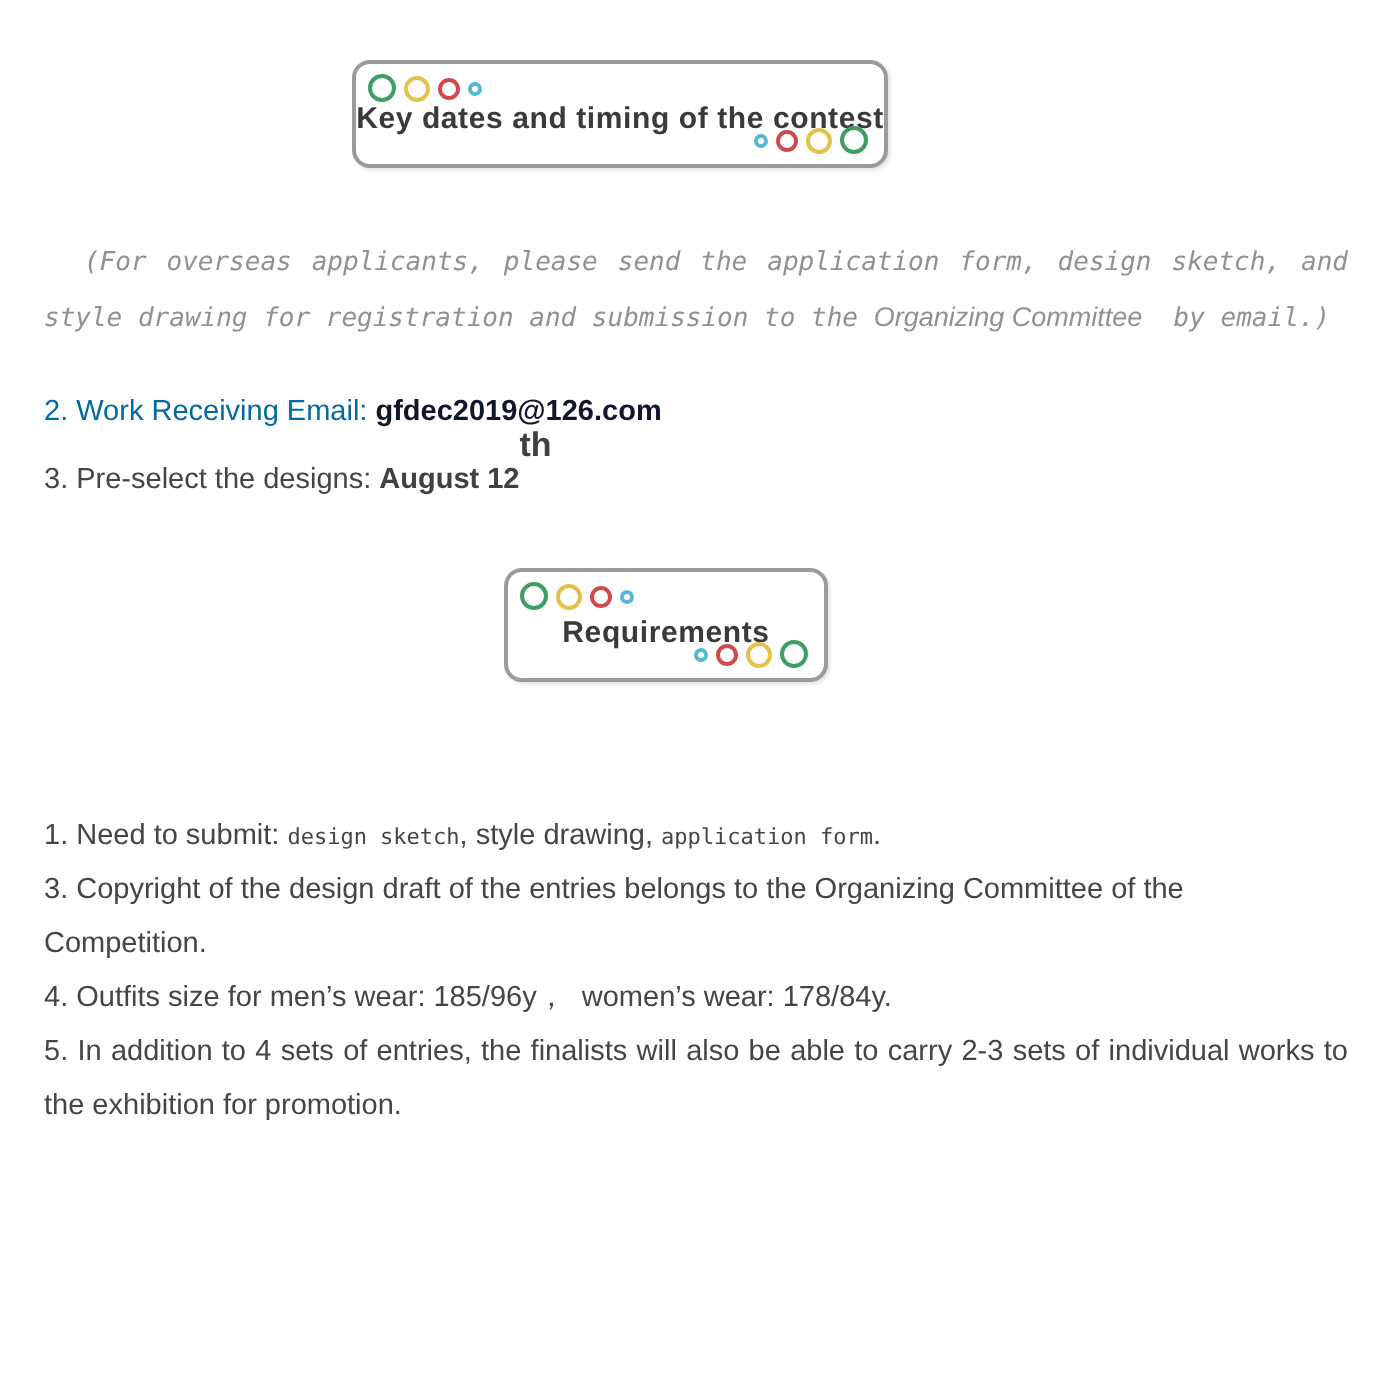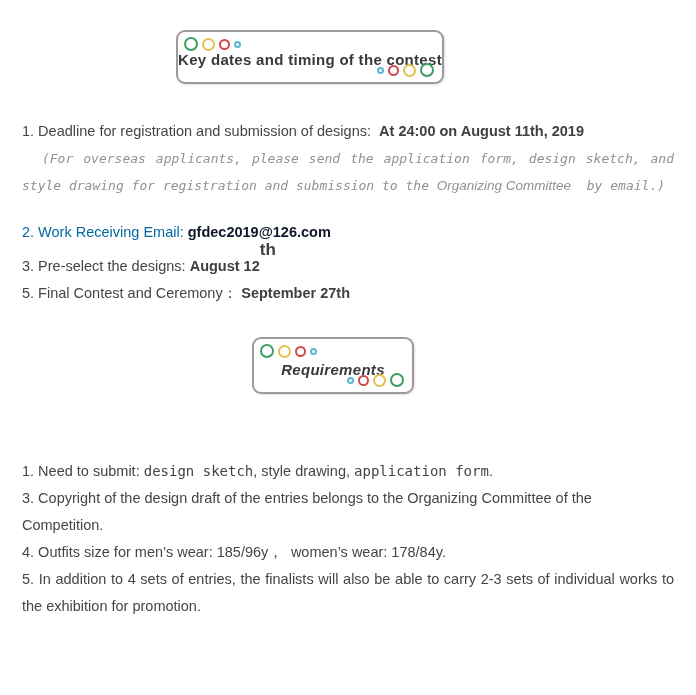--- a/index.html
+++ b/index.html
@@ -7,21 +7,21 @@
     width:696px;height:695px;background:#ffffff;overflow:hidden;
     font-family:"Liberation Sans",sans-serif;color:#454545;
   }
   
   .hbox{
     position:relative;box-sizing:border-box;
     border:2px solid #9b9b9b;border-radius:9px;
     background:#ffffff;box-shadow:1px 1px 2px rgba(0,0,0,0.12);
   }
   .box1{margin:30px 0 0 176px;width:268px;height:54px;}
-  .box2{margin:30px 0 0 252px;width:162px;height:57px;font-style:italic;}
+  .box2{margin:30px 0 0 252px;width:162px;height:57px;}
   .htitle{
     text-align:center;font-weight:bold;font-size:15px;color:#3a3a3a;
     letter-spacing:0.3px;
   }
   .box1 .htitle{margin-top:19px;}
   .box2 .htitle{margin-top:22px;}
   .circles{position:absolute;display:flex;align-items:center;gap:4px;}
   .ctl{top:5px;left:6px;}
   .cbr{bottom:5px;right:8px;}
   .c{display:inline-block;border-radius:50%;box-sizing:border-box;background:transparent;}
@@ -33,21 +33,21 @@
   .content{margin:0 22px;}
   .sec1{margin-top:34px;}
   .sec2{margin-top:64px;}
   p{margin:0;font-size:14.5px;line-height:27px;overflow:visible;}
   p.pre{white-space:pre-wrap;text-align:left;}
   p.just{text-align:justify;}
   .b{font-weight:bold;color:#404040;}
   .note{color:#919191;}
   .mono-i{font-family:"DejaVu Sans Mono",monospace;font-style:italic;font-size:13px;}
   .sans-i{font-family:"Liberation Sans",sans-serif;font-style:italic;font-size:13.5px;margin-top:16px;}
-  .mono{font-family:"DejaVu Sans Mono",monospace;font-size:14px;margin-top:10px;}
+  .mono{font-family:"DejaVu Sans Mono",monospace;font-size:11px;margin-top:10px;}
   .blue-label{color:#0369a1;}
   .email{color:#0f172a;font-weight:bold;cursor:pointer;}
   .accent{color:#2a3ec4;font-weight:bold;}
   sup.th{font-weight:bold;color:#404040;font-size:17px;position:relative;top:-10px;line-height:0;}
   .p2{margin-top:20px;}
   .p3{margin-top:7px;}
 </style>
 </head>
 <body>
 
@@ -61,30 +61,28 @@
   <div class="htitle">Key dates and timing of the contest</div>
   <span class="circles cbr">
     <span class="c cb"></span>
     <span class="c cr"></span>
     <span class="c cy"></span>
     <span class="c cg"></span>
   </span>
 </div>
 
 <div class="content sec1">
-  <p class="pre"><span>1. Deadline for registration and submission of designs:  </span><span class="b">At 24:00 on August 11th, 2019</span></p>
 
   <p class="just note"><span class="mono-i">&nbsp;&nbsp;(For overseas applicants, please send the application form, design sketch, and style drawing for registration and submission to the </span><span class="sans-i">Organizing Committee</span><span class="mono-i">&nbsp; by email.)</span></p>
 
   <p class="pre p2"><span class="blue-label">2. Work Receiving Email:</span><a class="email"> gfdec2019@126.com</a></p>
 
   <p class="pre p3"><span>3. Pre-select the designs: </span><span class="b">August 12</span><sup class="th">th</sup></p>
 
 
-  <p class="pre"><span>5. Final Contest and Ceremony：</span><span class="b"> September 27th</span></p>
 </div>
 
 <div class="hbox box2">
   <span class="circles ctl">
     <span class="c cg"></span>
     <span class="c cy"></span>
     <span class="c cr"></span>
     <span class="c cb"></span>
   </span>
   <div class="htitle">Requirements</div>

